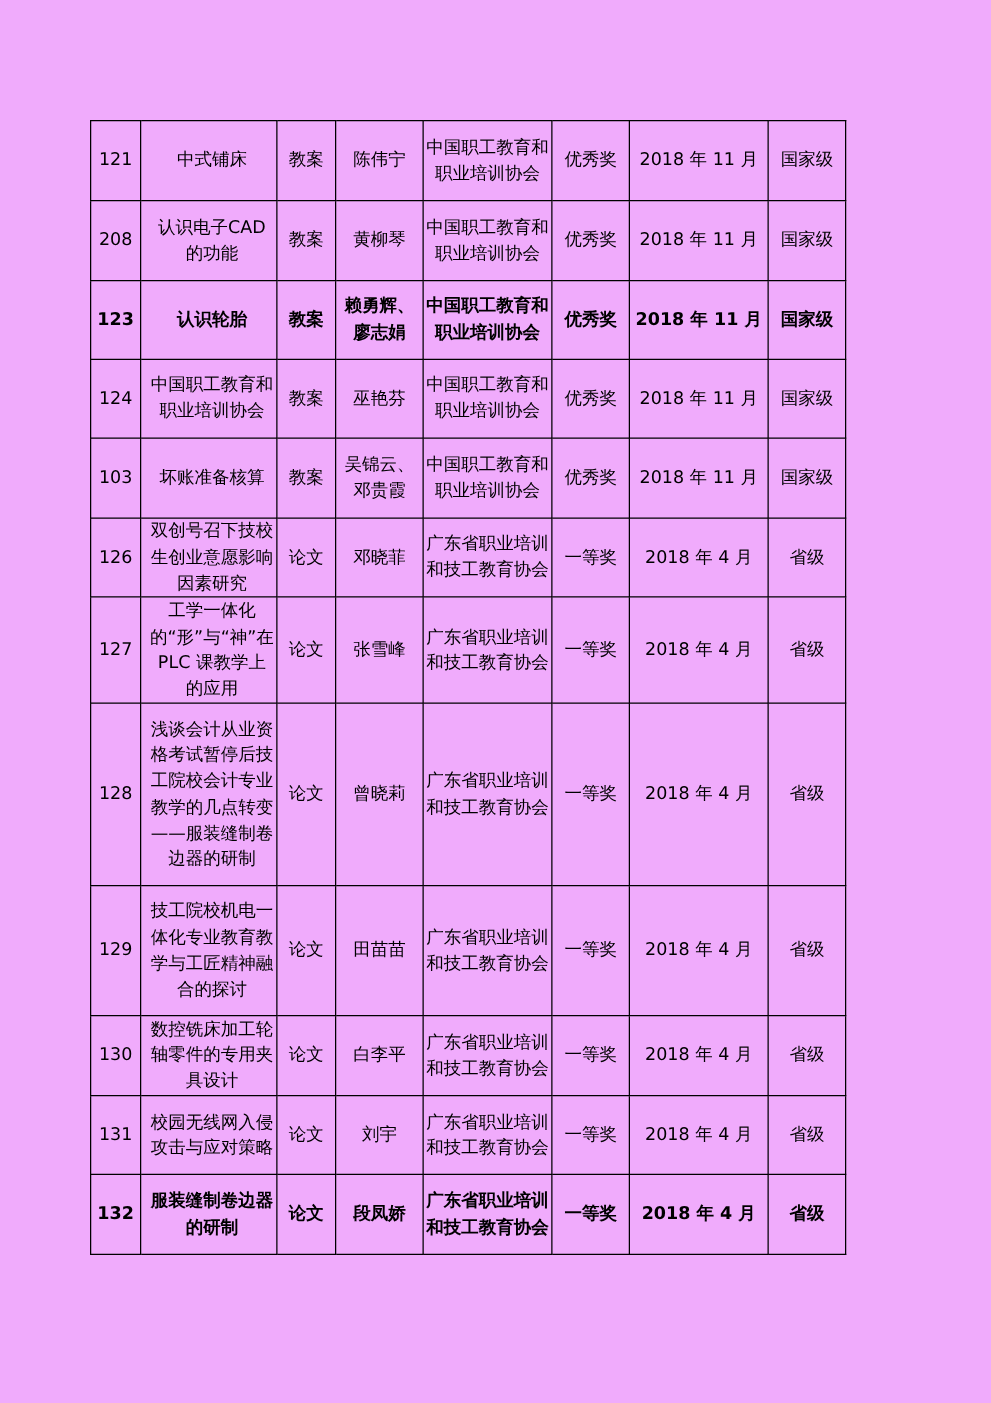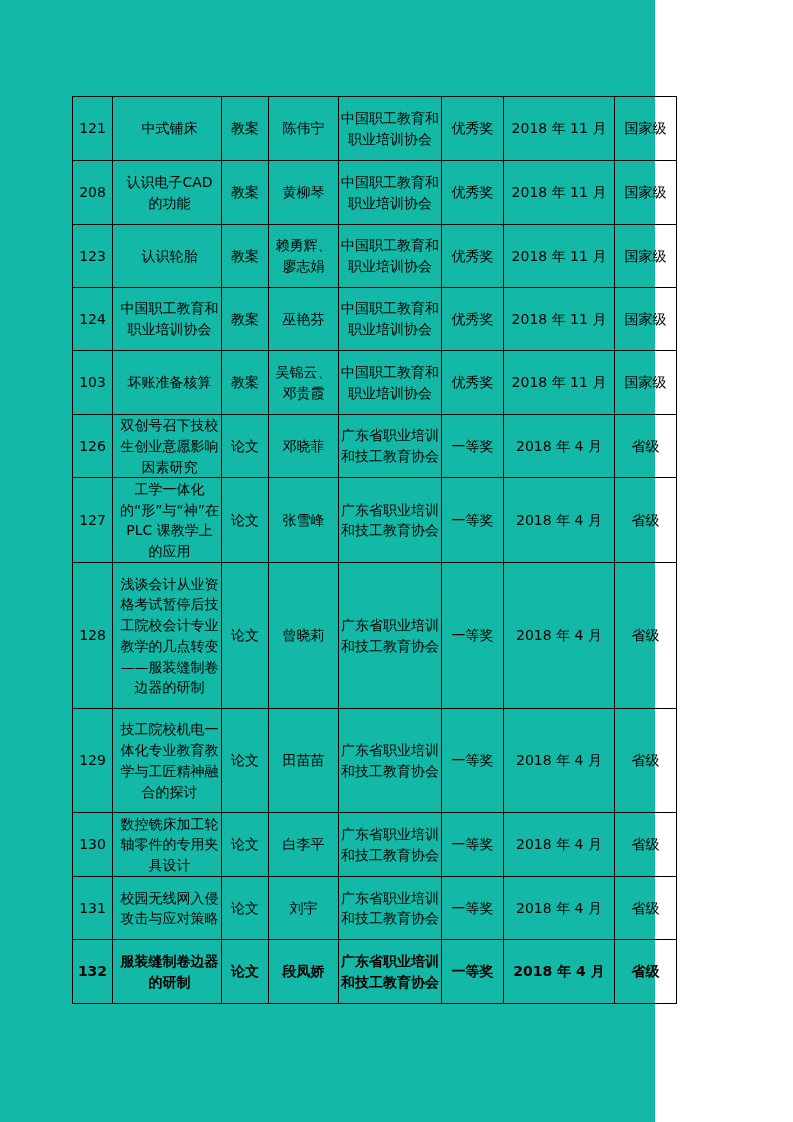--- a/index.html
+++ b/index.html
@@ -1,18 +1,18 @@
 <!DOCTYPE html>
 <html><head>
   <meta charset="utf-8">
   <style>
     html, body { margin: 0; padding: 0; background: #ffffff; }
     body { width: 793px; height: 1122px; position: relative; overflow: hidden;
            font-family: "DejaVu Sans", "Liberation Sans", sans-serif; color: #000; }
-    .page { position: absolute; left: 0; top: 0; width: 655px; height: 1122px; background: #14b8a6; }
+    .page { position: absolute; left: 0; top: 0; width: 793px; height: 1122px; background: #f0abfc; }
     table.awards { position: absolute; left: 72px; top: 96px; border-collapse: collapse;
                    table-layout: fixed; width: 605px; }
     table.awards td { border: 1.3px solid #000; padding: 0 3px; font-size: 14px; line-height: 20.8px;
                       vertical-align: middle; text-align: center; overflow: hidden; word-break: break-all; }
     table.awards td.title { text-align: center; padding-left: 7px; padding-right: 2px; }
     table.awards td.org { padding: 0 2px; }
     col.c-no { width: 40px; } col.c-title { width: 109px; } col.c-type { width: 47px; }
     col.c-author { width: 70px; } col.c-org { width: 103px; } col.c-award { width: 62px; }
     col.c-date { width: 111px; } col.c-level { width: 62px; }
   </style>
@@ -45,21 +45,21 @@
         <tr style="height: 64px;">
     <td>208</td>
     <td class="title">认识电子CAD的功能</td>
     <td>教案</td>
     <td>黄柳琴</td>
     <td class="org">中国职工教育和职业培训协会</td>
     <td>优秀奖</td>
     <td>2018 年 11 月</td>
     <td>国家级</td>
   </tr>
-        <tr style="height: 63px;">
+        <tr style="height: 63px; font-weight: bold;">
     <td>123</td>
     <td class="title">认识轮胎</td>
     <td>教案</td>
     <td>赖勇辉、廖志娟</td>
     <td class="org">中国职工教育和职业培训协会</td>
     <td>优秀奖</td>
     <td>2018 年 11 月</td>
     <td>国家级</td>
   </tr>
         <tr style="height: 63px; padding-left: 36px;">

